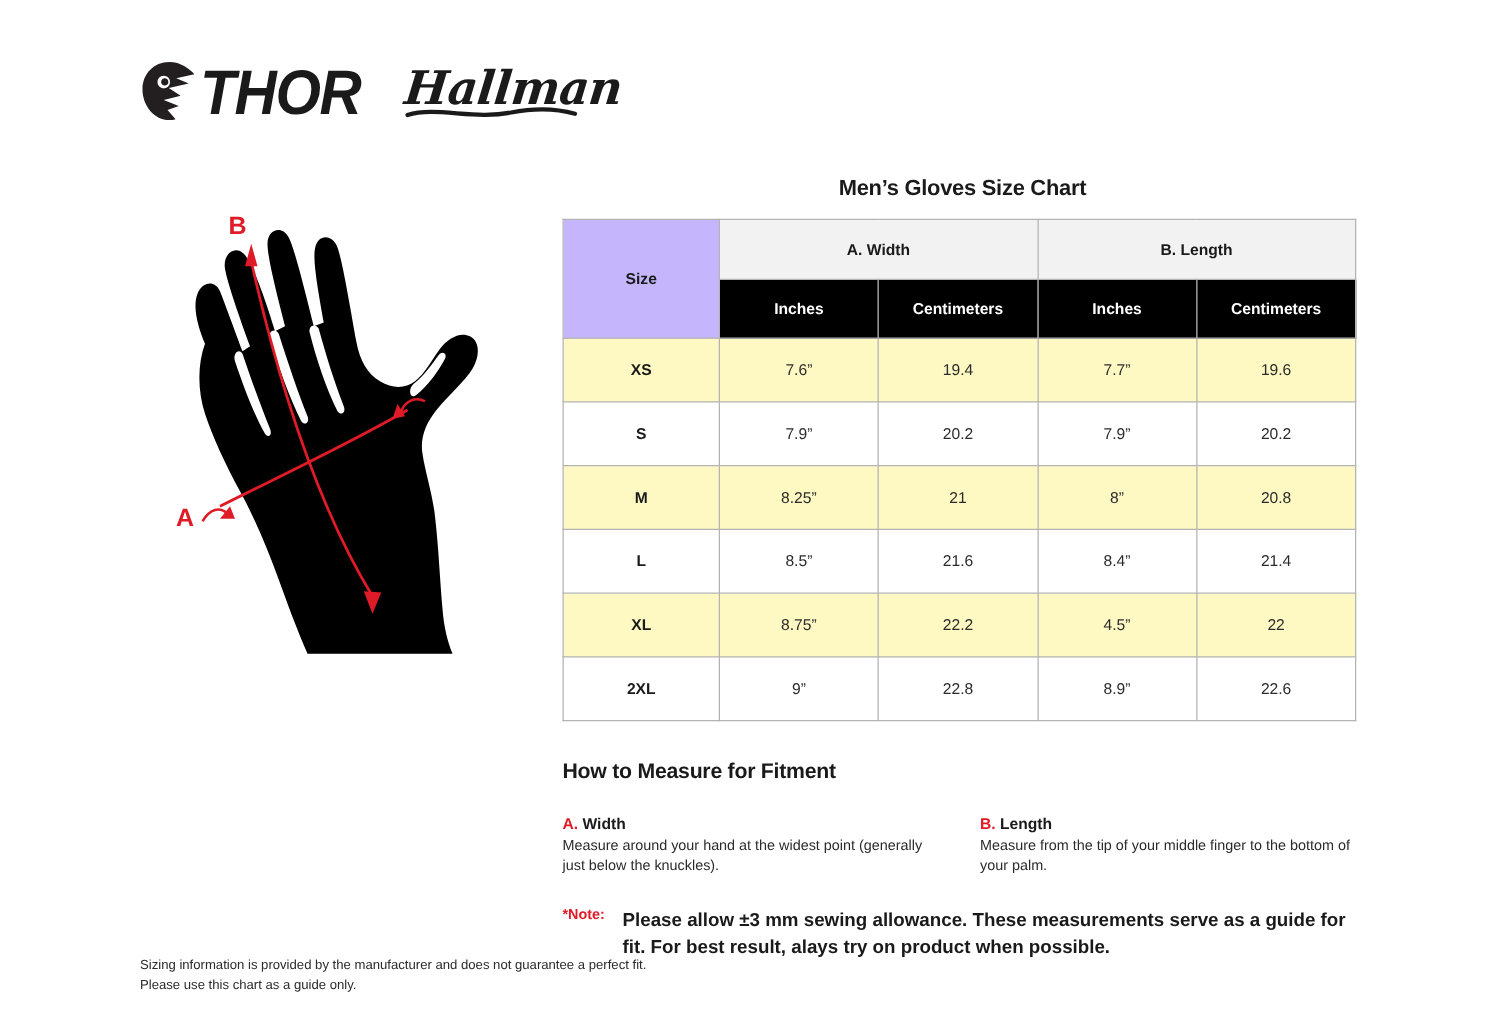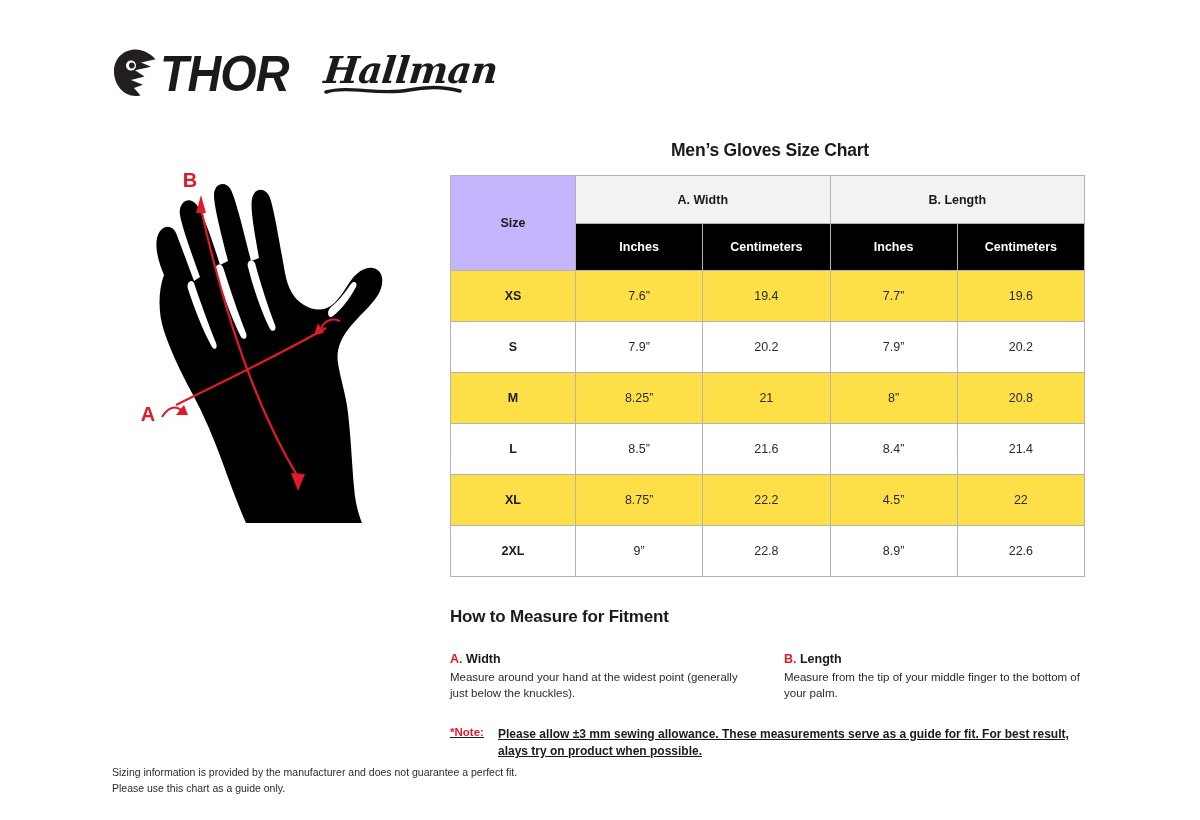--- a/index.html
+++ b/index.html
@@ -116,21 +116,21 @@
   td.size-cell {
     font-weight: bold;
     font-size: 13px;
     height: 51px;
   }
   td.val-cell {
     font-size: 13px;
     color: #2b2b2b;
     height: 51px;
   }
-  tr.row-alt td { background: #fde047; }
+  tr.row-alt td { background: #fef9c3; }
   tr.row-plain td { background: #ffffff; }
 
   
   .measure-title {
     font-size: 17px;
     font-weight: bold;
     margin: 30px 0 25px 0;
     letter-spacing: -0.2px;
   }
   .measure-cols {
@@ -147,31 +147,30 @@
   .measure-body {
     font-size: 11.5px;
     line-height: 1.42;
     color: #2b2b2b;
   }
 
   
   .note-row {
     display: flex;
     margin-top: 24px;
-    text-decoration: underline;
   }
   .note-label {
     color: #e01b28;
     font-weight: bold;
     font-size: 11.5px;
     width: 48px;
     flex: none;
   }
   .note-text {
-    font-size: 12px;
+    font-size: 15px;
     font-weight: bold;
     line-height: 1.45;
     color: #1a1a1a;
     width: 590px;
   }
 
   
   .footer {
     position: absolute;
     left: 112px;

